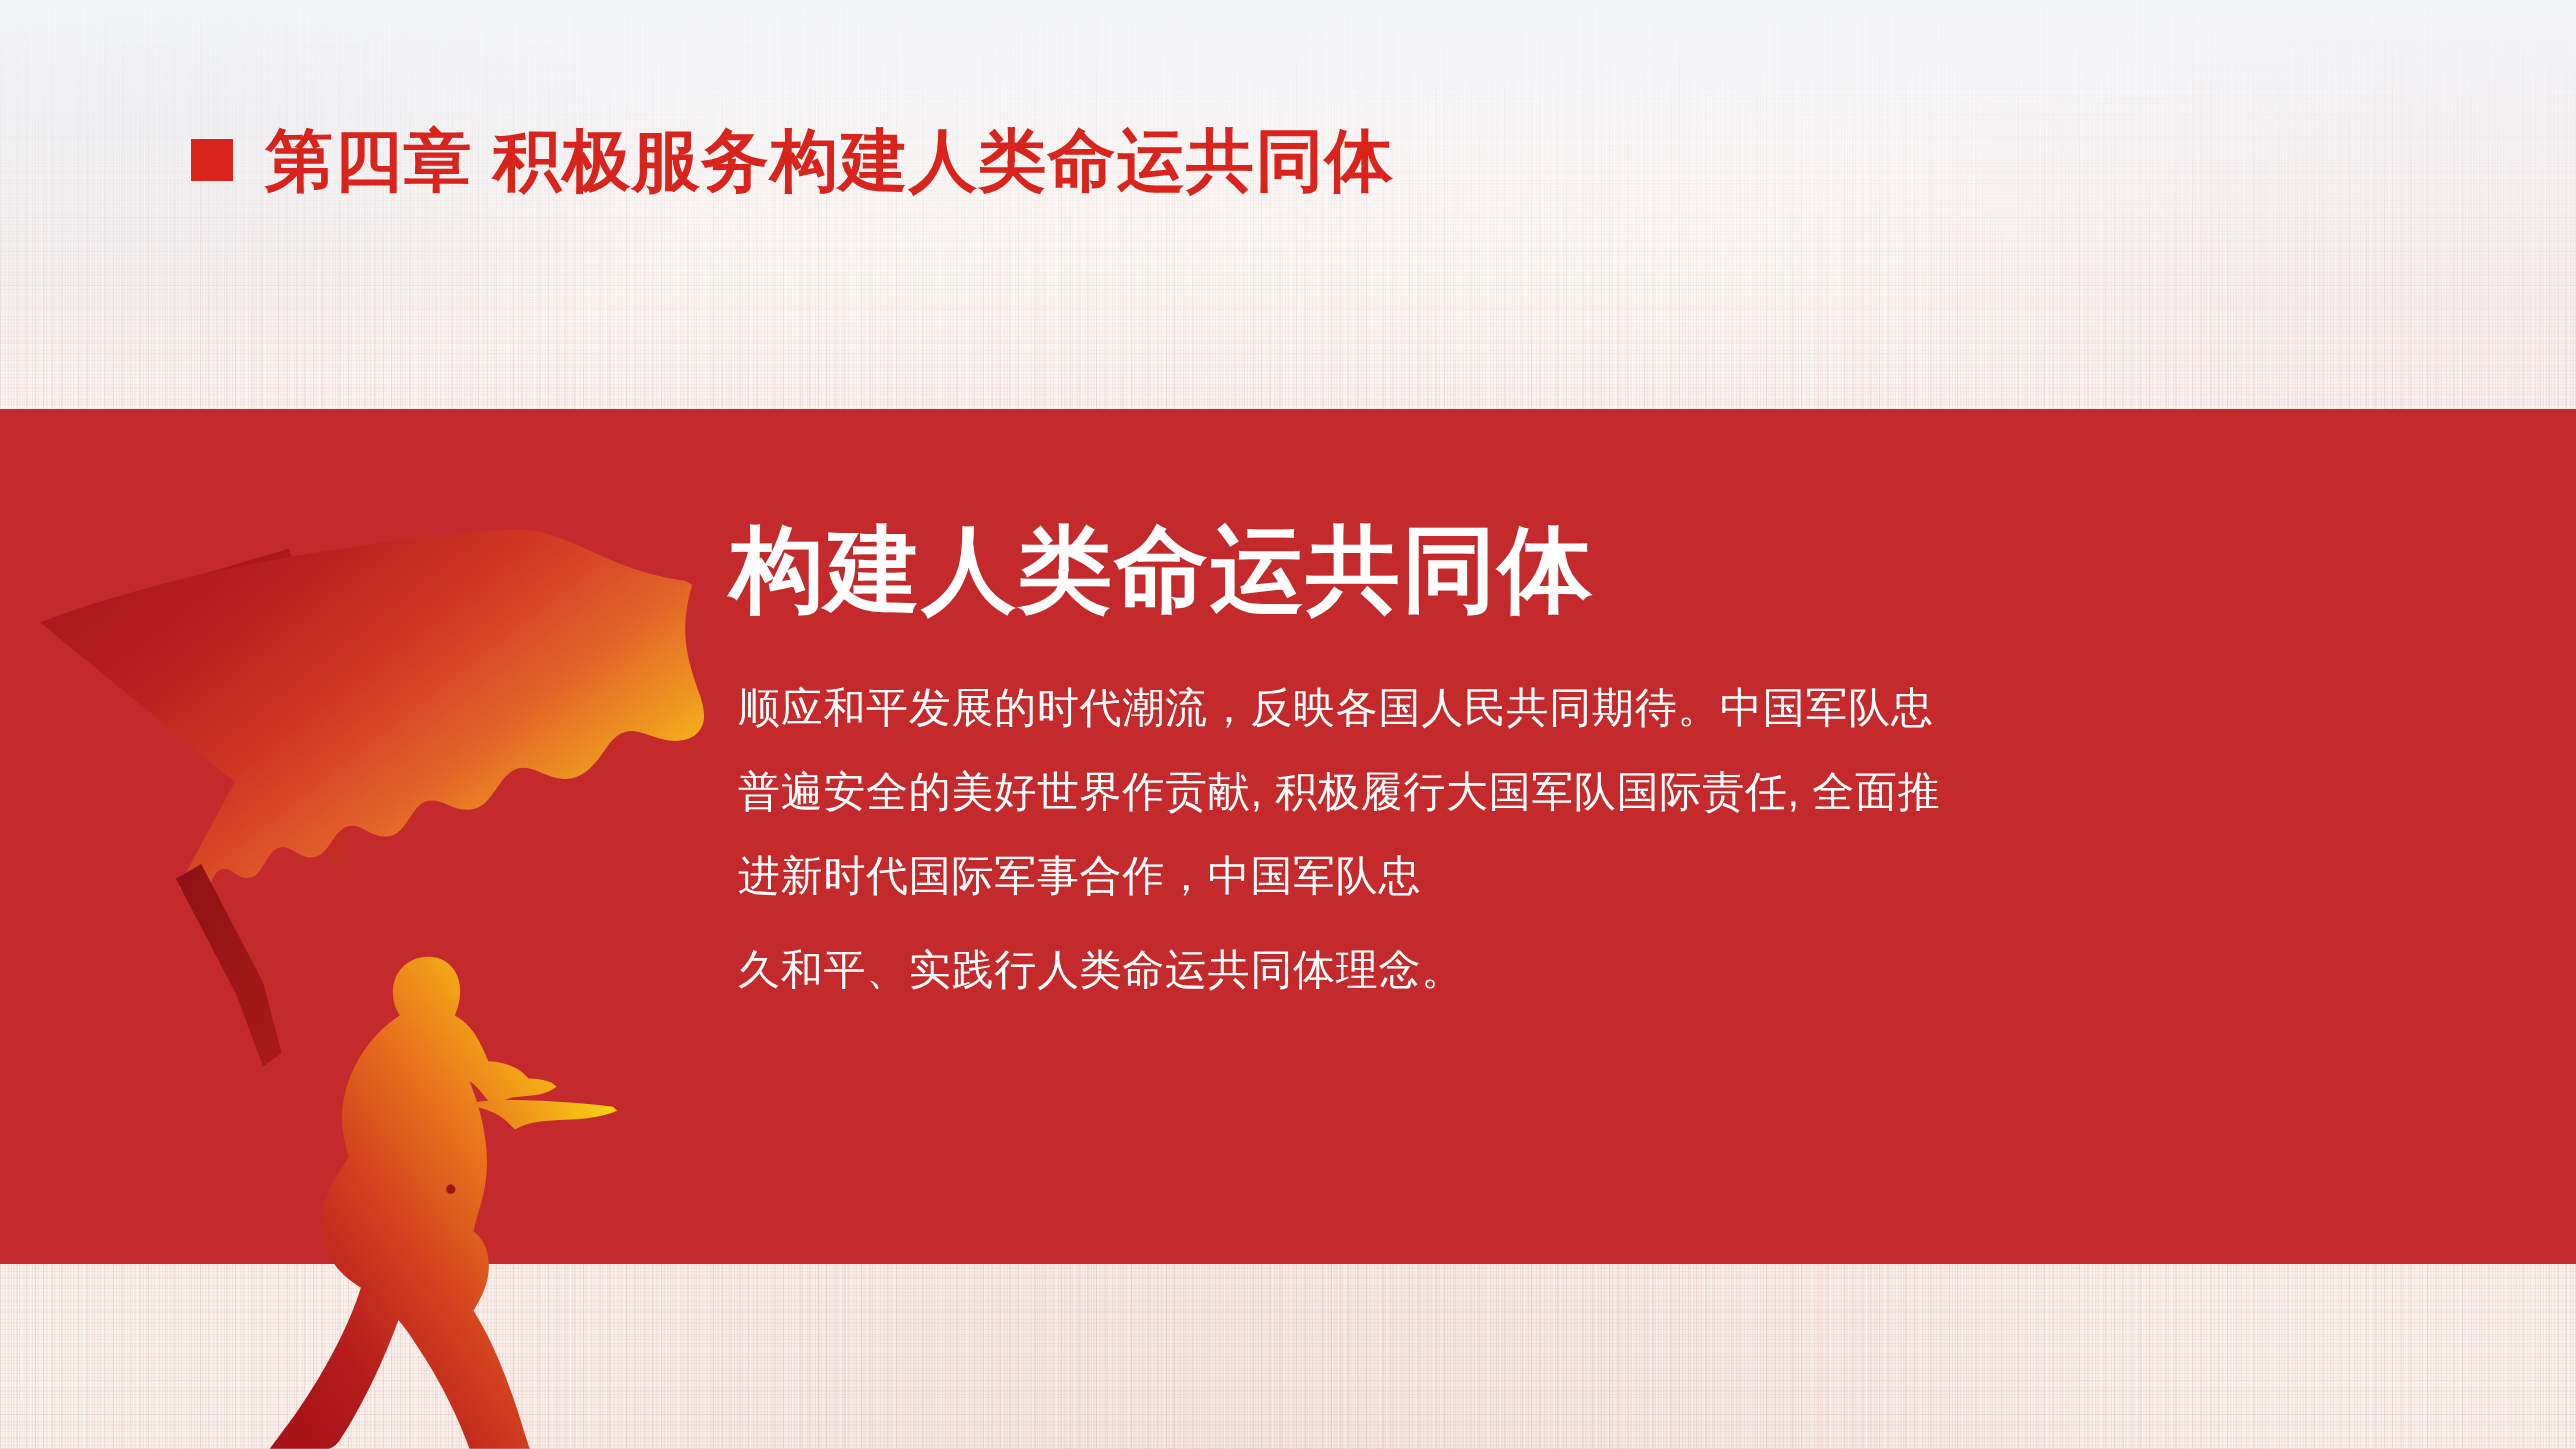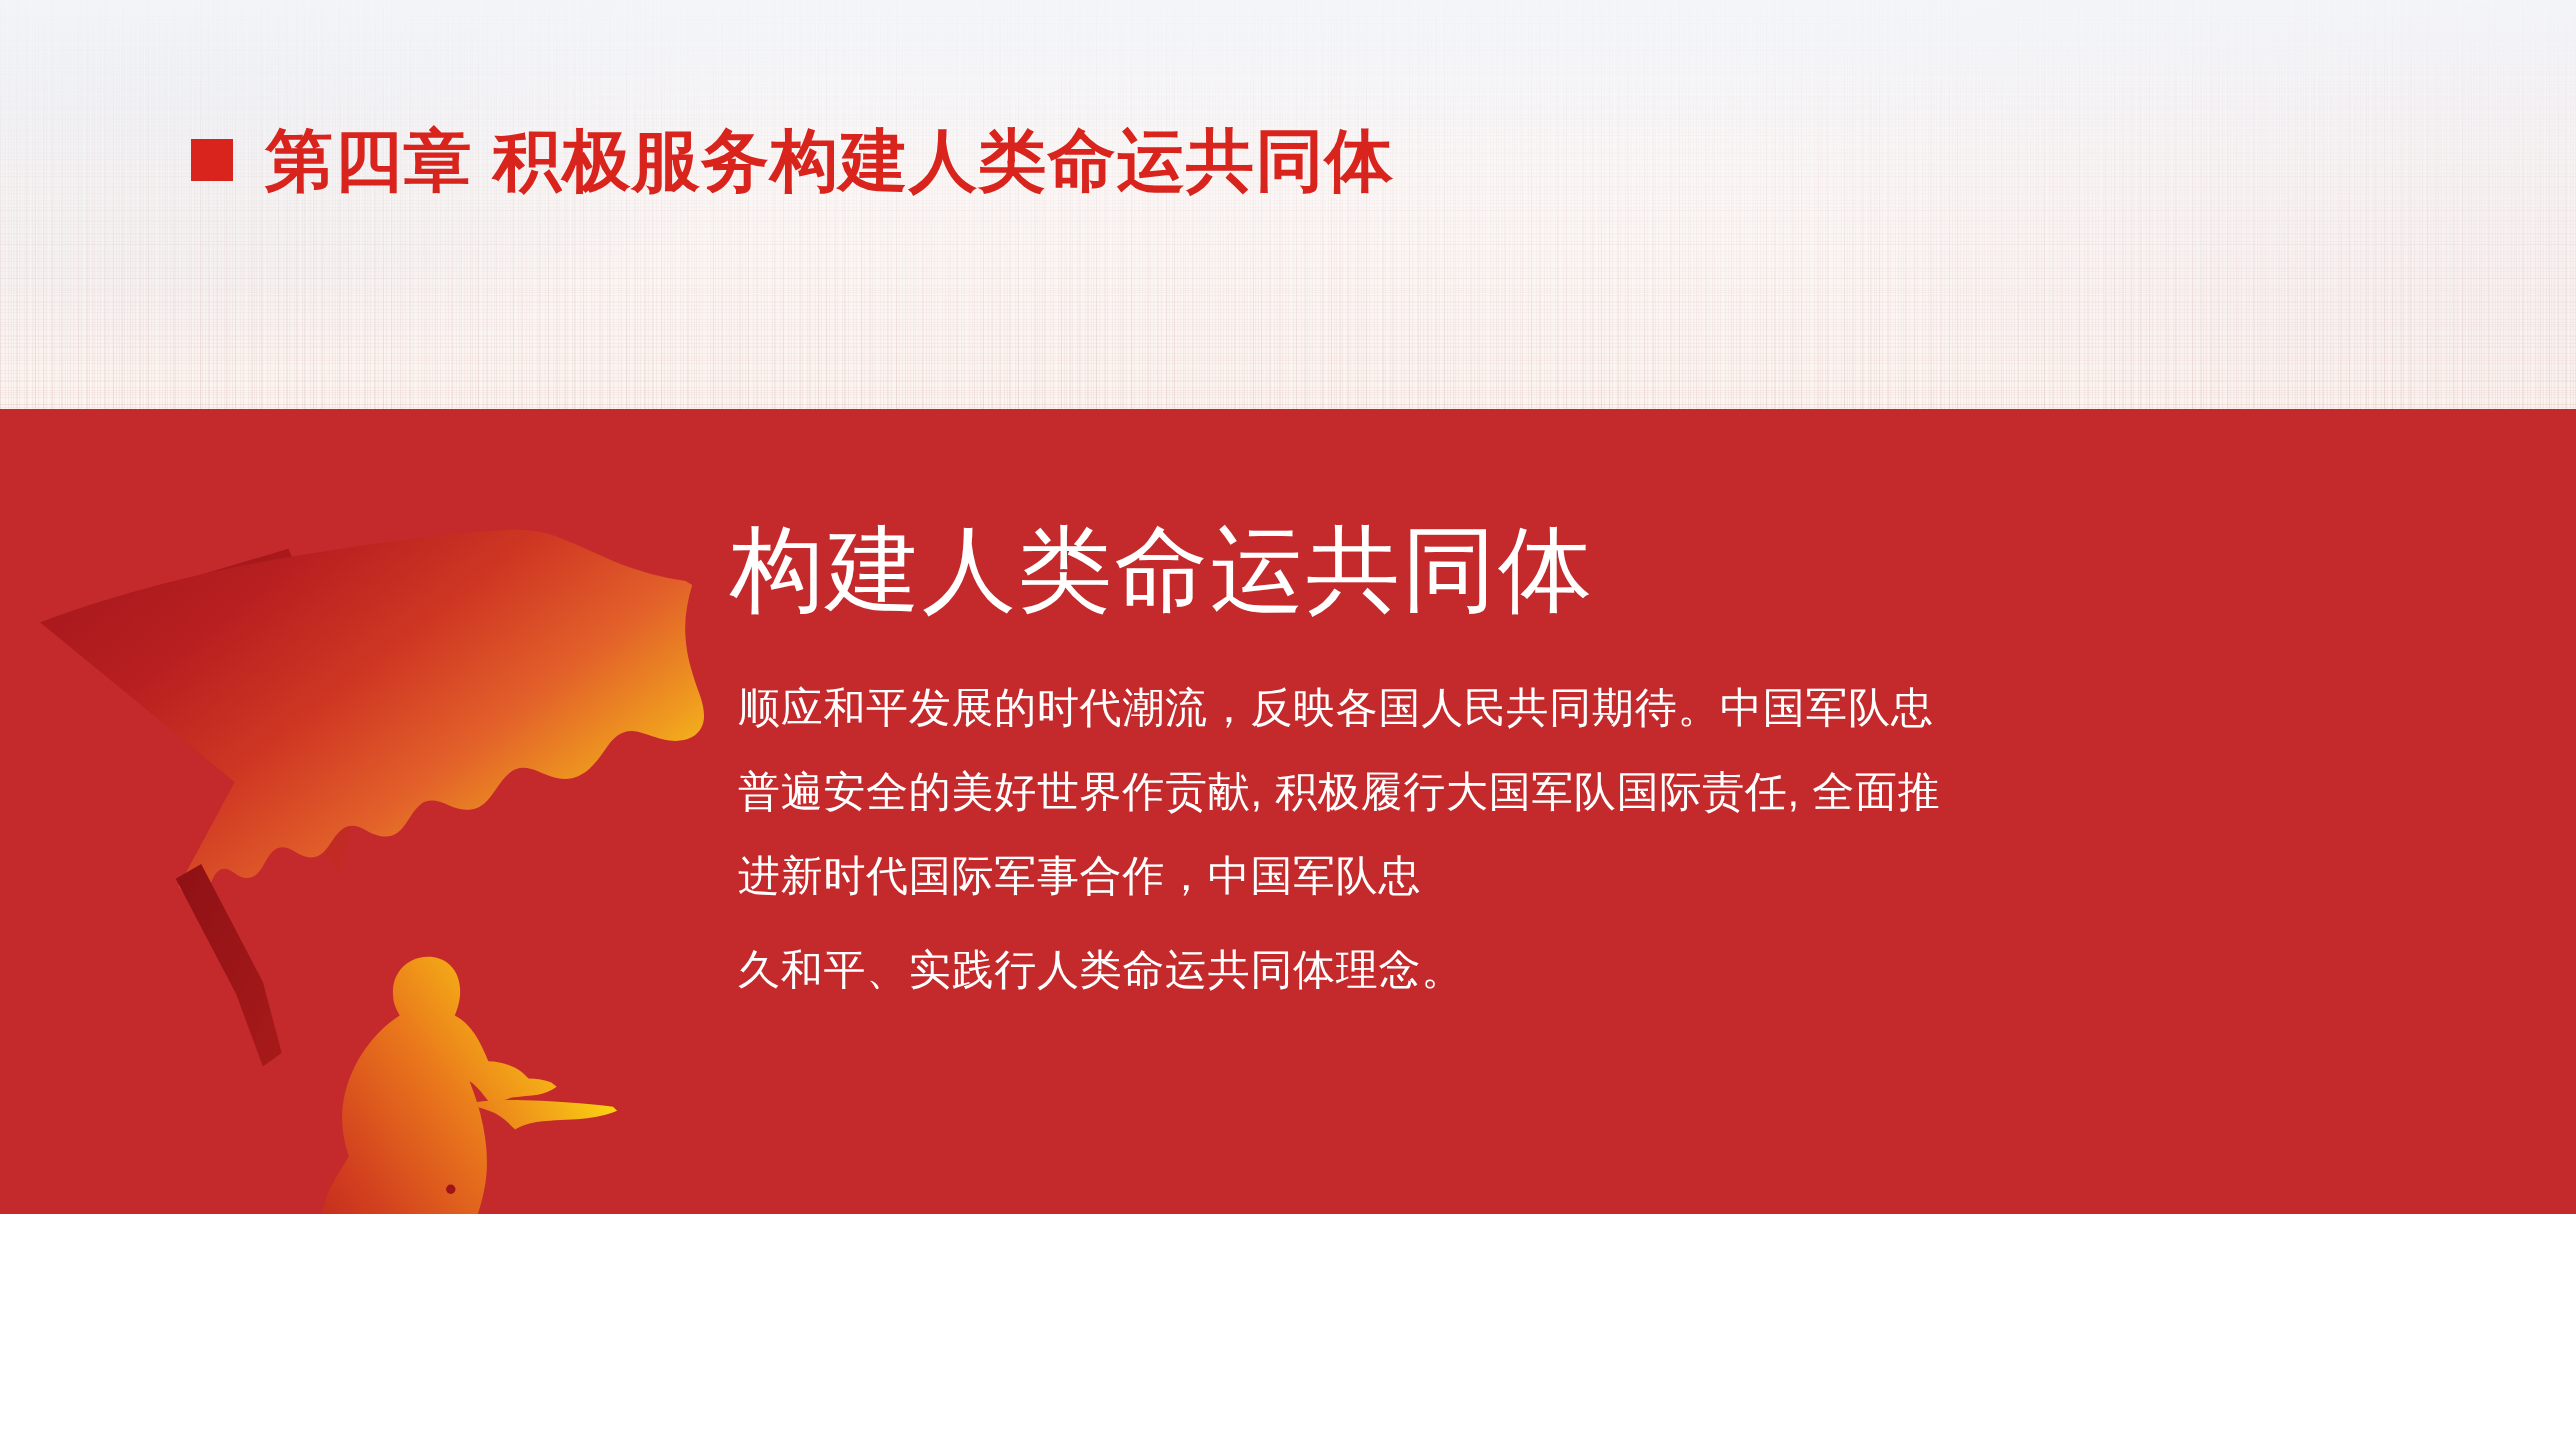--- a/index.html
+++ b/index.html
@@ -10,21 +10,21 @@
   body {
     width: 2576px;
     height: 1449px;
     overflow: hidden;
     font-family: "Liberation Sans", "DejaVu Sans", sans-serif;
   }
 
   .slide {
     position: relative;
     width: 2576px;
-    height: 1214px;
+    height: 1449px;
     overflow: hidden;
     background: #faf2ef;
   }
 
   
   .bg-base {
     position: absolute;
     inset: 0;
     background:
       linear-gradient(180deg,
@@ -135,21 +135,21 @@
 
   
   .content {
     position: absolute;
     left: 730px;
     top: 517px;
     width: 1623px;
   }
   .main-title {
     font-size: 94px;
-    font-weight: normal;
+    font-weight: bold;
     color: #ffffff;
     letter-spacing: 2px;
     line-height: 1.12;
     margin: 0 0 44px 0;
   }
   .body-lines {
     margin: 8px;
     padding: 0;
     list-style: none;
   }

